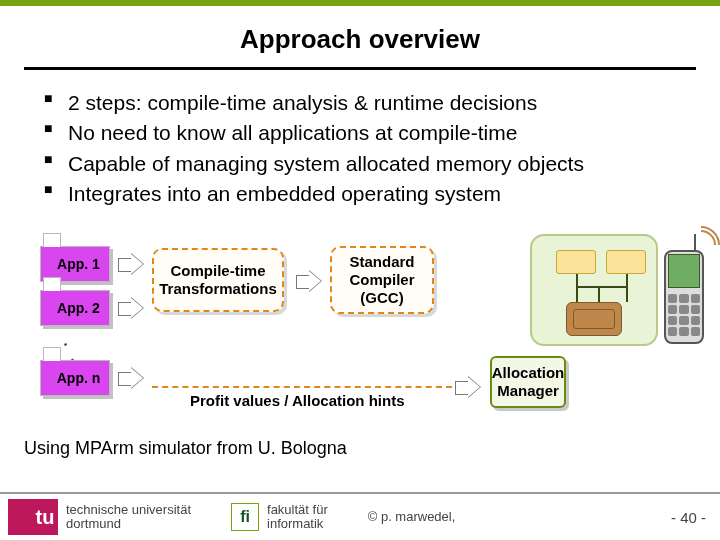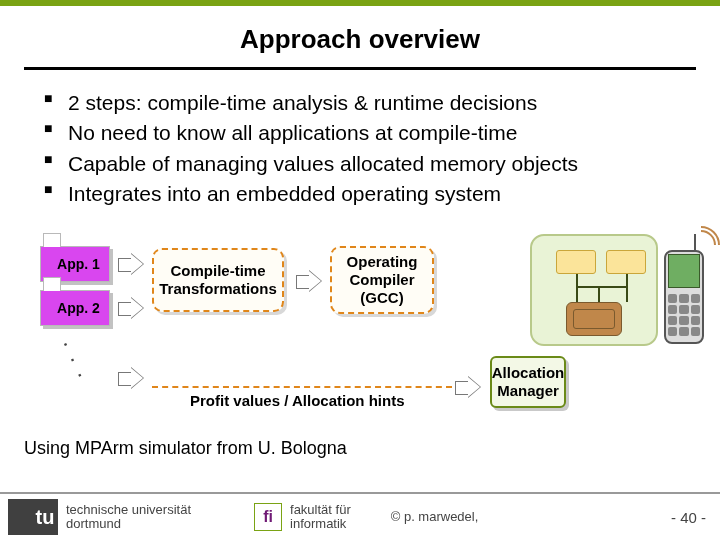--- a/index.html
+++ b/index.html
@@ -19,23 +19,23 @@
   .arrow-right { position: absolute; width: 26px; height: 18px; }
   .arrow-right::before { content:""; position:absolute; left:0; top:3px; width:14px; height:12px; background:#fff; border:1px solid #777; }
   .arrow-right::after { content:""; position:absolute; left:13px; top:-2px; width:0;height:0; border-top:11px solid transparent; border-bottom:11px solid transparent; border-left:13px solid #777; }
   .arrow-right .inner { position:absolute; left:13px; top:-1px; width:0;height:0; border-top:10px solid transparent; border-bottom:10px solid transparent; border-left:12px solid #fff; z-index:2;}
   .dashed-box { position: absolute; border: 2px dashed #e0861a; border-radius: 10px; background: #fffdf6; box-shadow: 3px 3px 0 #d8d8d8; display: flex; align-items: center; justify-content: center; text-align: center; font-weight: bold; font-size: 15px; line-height: 1.2; padding: 4px; }
   .green-box { position: absolute; border: 2px solid #6a8a17; border-radius: 6px; background: #f3f8e6; box-shadow: 3px 3px 0 #c9c9c9; display:flex; align-items:center; justify-content:center; text-align:center; font-weight:bold; font-size:15px; line-height:1.2; padding:2px;}
   .profit { position:absolute; font-weight:bold; font-size:15px; }
   .profit-line { position:absolute; border-top:2px dashed #e0861a; }
   .using { position:absolute; font-size:18px; }
   .footer { position:absolute; left:0; right:0; bottom:0; height:48px; border-top:2px solid #999; display:flex; align-items:center; font-size:13px; color:#444; }
-  .footer .tu { width:50px; height:36px; background:#404040; color:#fff; font-weight:bold; display:flex; align-items:center; justify-content:center; font-size:20px; margin-left:8px; margin-right:8px;padding-left:24px;}
-  .footer .uni { line-height:1.1; margin-right:63px;}
-  .footer .fi { width:28px;height:28px;border:1.5px solid #7aa314; color:#701a75; display:flex;align-items:center;justify-content:center;font-weight:bold;font-size:16px;margin-right:8px;}
+  .footer .tu { width:50px; height:36px; background:#be185d; color:#fff; font-weight:bold; display:flex; align-items:center; justify-content:center; font-size:20px; margin-left:8px; margin-right:8px;padding-left:24px;}
+  .footer .uni { line-height:1.1; margin-right:40px;}
+  .footer .fi { width:28px;height:28px;border:1.5px solid #7aa314; color:#14532d; display:flex;align-items:center;justify-content:center;font-weight:bold;font-size:16px;margin-right:8px;}
   .footer .fak { line-height:1.1; margin-right:40px;}
   .footer .cr { line-height:1.1; margin-right:auto;}
   .footer .pg { margin-left:auto; margin-right:14px; font-size:15px;}
   .device { position:absolute; left:530px; top:0; width:168px; height:110px; }
   .device-bg { position:absolute; left:0; top:-6px; width:128px; height:112px; background:#e9f3d6; border:2px solid #b8c98a; border-radius:14px;}
   .chip-big { position:absolute; left:36px; top:62px; width:56px; height:34px; background:#c0874a; border:1.5px solid #7a5a2e; border-radius:6px;}
   .chip-big::before { content:""; position:absolute; left:6px; top:6px; right:6px; bottom:6px; border:1px solid #7a5a2e; border-radius:3px;}
   .chip-sm1 { position:absolute; left:26px; top:10px; width:40px; height:24px; background:#fbe49a; border:1.5px solid #caa63a; border-radius:3px;}
   .chip-sm2 { position:absolute; left:76px; top:10px; width:40px; height:24px; background:#fbe49a; border:1.5px solid #caa63a; border-radius:3px;}
   .vline { position:absolute; width:2px; background:#3a4a16;}
@@ -53,53 +53,57 @@
 <body>
 
 <div class="slide">
   <div class="topline"></div>
   <div class="title">Approach overview</div>
   <div class="titleline"></div>
 
   <ul class="bullets">
     <li>2 steps: compile-time analysis &amp; runtime decisions</li>
     <li>No need to know all applications at compile-time</li>
-    <li>Capable of managing values allocated memory objects</li>
+    <li>Capable of managing system allocated memory objects</li>
     <li>Integrates into an embedded operating system</li>
   </ul>
 
   <div class="diagram">
     <div class="appbox" style="left:40px; top:6px;">
         <span class="app-tab"></span>
         <span>App. 1</span>
       </div>
     <div class="appbox" style="left:40px; top:50px;">
         <span class="app-tab"></span>
         <span>App. 2</span>
       </div>
     <div class="dots" style="left:68px; top:92px; transform:rotate(65deg); transform-origin:left;">.&nbsp;.&nbsp;.</div>
+    <div class="appbox" style="left:40px; top:120px;">
+        <span class="app-tab"></span>
+        <span>App. n</span>
+      </div>
 
     <div class="arrow-right" style="left:118px; top:15px;">
         <span class="inner"></span>
       </div>
     <div class="arrow-right" style="left:118px; top:59px;">
         <span class="inner"></span>
       </div>
     <div class="arrow-right" style="left:118px; top:129px;">
         <span class="inner"></span>
       </div>
 
     <div class="dashed-box" style="left:152px; top:8px; width:132px; height:64px; white-space:pre-line;"><span>Compile-time
 Transformations</span></div>
 
     <div class="arrow-right" style="left:296px; top:32px;">
         <span class="inner"></span>
       </div>
 
-    <div class="dashed-box" style="left:330px; top:6px; width:104px; height:68px; white-space:pre-line;"><span>Operating
+    <div class="dashed-box" style="left:330px; top:6px; width:104px; height:68px; white-space:pre-line;"><span>Standard
 Compiler
 (GCC)</span></div>
 
     <div class="profit-line" style="left:152px; top:146px; width:300px;"></div>
     <div class="profit" style="left:190px; top:152px;">Profit values / Allocation hints</div>
     <div class="arrow-right" style="left:455px; top:138px;">
         <span class="inner"></span>
       </div>
 
     <div class="green-box" style="left:490px; top:116px; width:76px; height:52px; white-space:pre-line;"><span>Allocation

